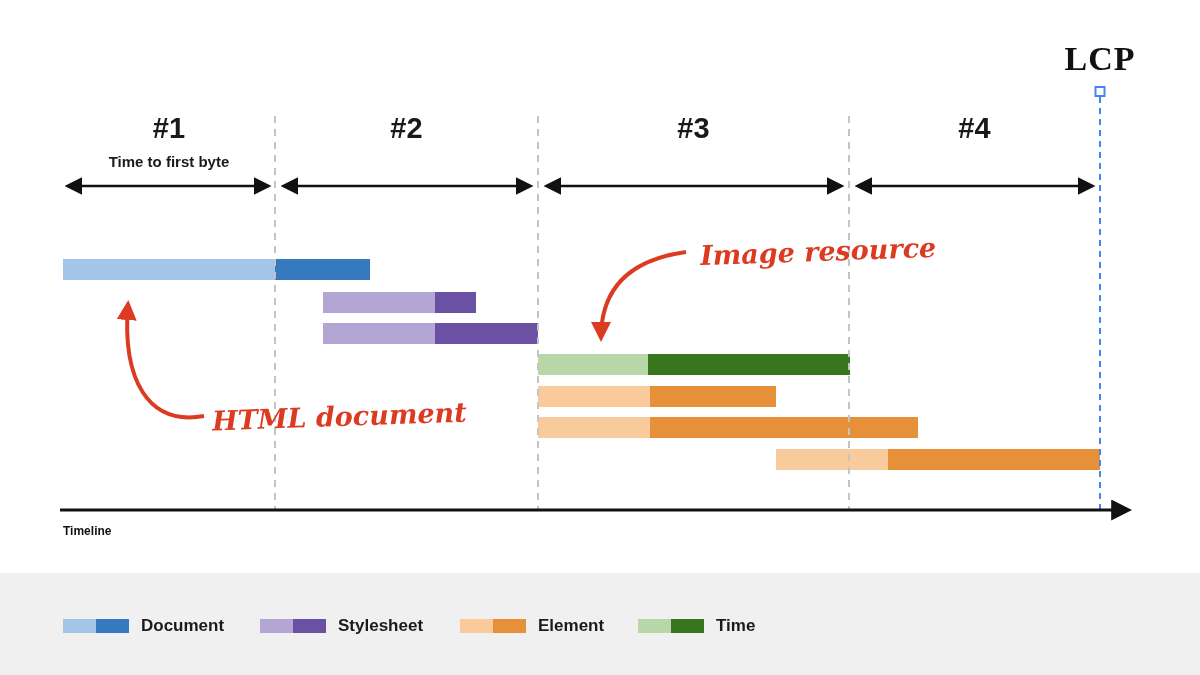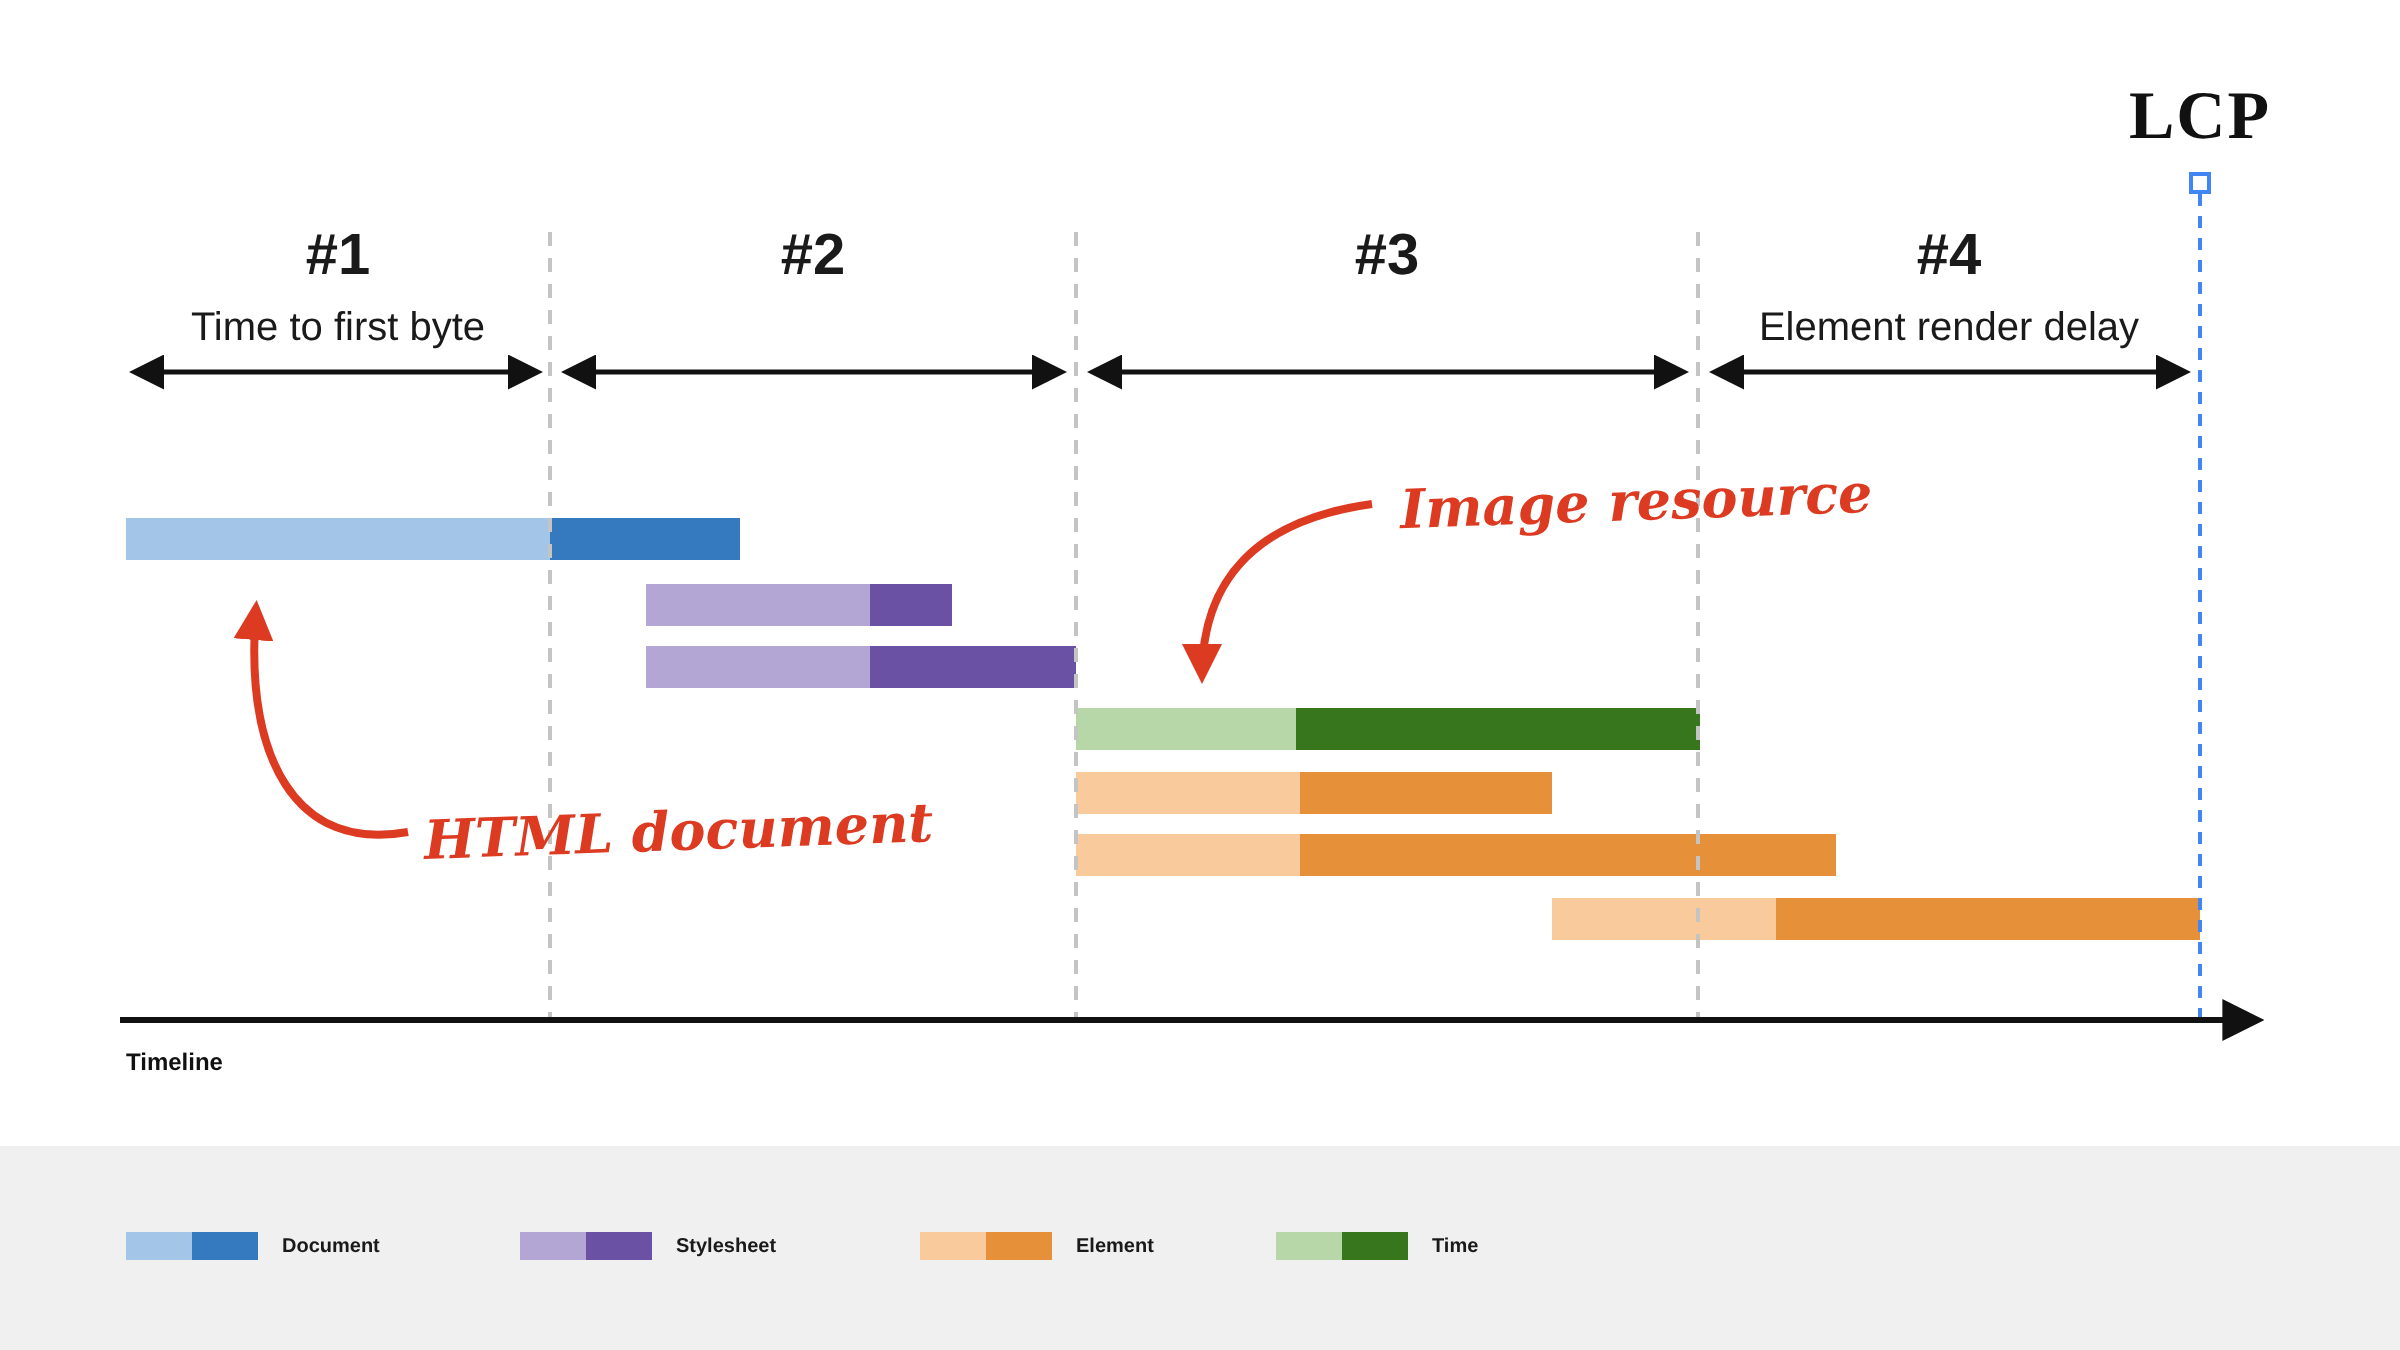--- a/index.html
+++ b/index.html
@@ -20,41 +20,41 @@
   }
   .lcp-title{
     position:absolute;left:1040px;top:40px;width:120px;
     text-align:center;font-size:34px;font-weight:bold;color:#111;
     letter-spacing:1px;z-index:3;font-family:Liberation Serif, serif;
   }
   .phase{
     position:absolute;top:112px;text-align:center;z-index:3;color:#1a1a1a;
   }
   .phase-num{font-size:29px;font-weight:bold;}
-  .phase-label{font-size:20px;margin-top:8px;}
+  .phase-label{font-size:15px;margin-top:8px;font-weight:bold;}
   .timeline-label{
     position:absolute;left:63px;top:524px;font-size:12px;font-weight:bold;
     color:#111;z-index:3;
   }
   .bar-seg{position:absolute;z-index:2;}
   .annotation{
     position:absolute;z-index:6;
     font-family:"DejaVu Serif", serif;
     font-style:italic;font-weight:bold;
     font-size:27px;color:var(--red,#dc3a21);
     white-space:nowrap;
   }
   .ann-image{left:700px;top:236px;transform:rotate(-2deg);}
   .ann-html{left:212px;top:401px;transform:rotate(-2deg);}
   .legend-item{
     position:absolute;top:616px;display:flex;align-items:center;z-index:3;
   }
   .sw{width:33px;height:14px;display:inline-block;}
   .legend-label{
-    margin-left:12px;font-size:10px;font-weight:bold;color:#1a1a1a;
+    margin-left:12px;font-size:17px;font-weight:bold;color:#1a1a1a;
   }
   .divider{stroke:#c4c4c4;stroke-width:2;stroke-dasharray:7 6;}
   .lcp-line{stroke:var(--lcp-blue,#4285f4);stroke-width:2;stroke-dasharray:6 5;}
   .lcp-square{fill:#ffffff;stroke:var(--lcp-blue,#4285f4);stroke-width:2;}
   .span-arrow{stroke:#111;stroke-width:2.5;fill:none;}
   .axis{stroke:#111;stroke-width:3;fill:none;}
   .red-arrow{stroke:var(--red,#dc3a21);stroke-width:4;fill:none;}
   .red-fill{fill:var(--red,#dc3a21);}
   .black-fill{fill:#111;}
 </style>
@@ -100,21 +100,20 @@
     <div class="phase-label">Time to first byte</div>
   </div>
   <div class="phase" style="left:275px;width:263px;">
     <div class="phase-num">#2</div>
   </div>
   <div class="phase" style="left:538px;width:311px;">
     <div class="phase-num">#3</div>
   </div>
   <div class="phase" style="left:849px;width:251px;">
     <div class="phase-num">#4</div>
-    <div class="phase-label">Element render delay</div>
   </div>
 
   <div id="bars">
       <div class="bar-seg" style="left: 63px; top: 259px; width: 212px; height: 21px; background: rgb(163, 198, 232);"></div>
       <div class="bar-seg" style="left: 275px; top: 259px; width: 95px; height: 21px; background: rgb(53, 121, 190);"></div>
       <div class="bar-seg" style="left: 323px; top: 292px; width: 112px; height: 21px; background: rgb(179, 166, 213);"></div>
       <div class="bar-seg" style="left: 435px; top: 292px; width: 41px; height: 21px; background: rgb(106, 81, 163);"></div>
       <div class="bar-seg" style="left: 323px; top: 323px; width: 112px; height: 21px; background: rgb(179, 166, 213);"></div>
       <div class="bar-seg" style="left: 435px; top: 323px; width: 103px; height: 21px; background: rgb(106, 81, 163);"></div>
       <div class="bar-seg" style="left: 538px; top: 354px; width: 110px; height: 21px; background: rgb(183, 215, 168);"></div>

